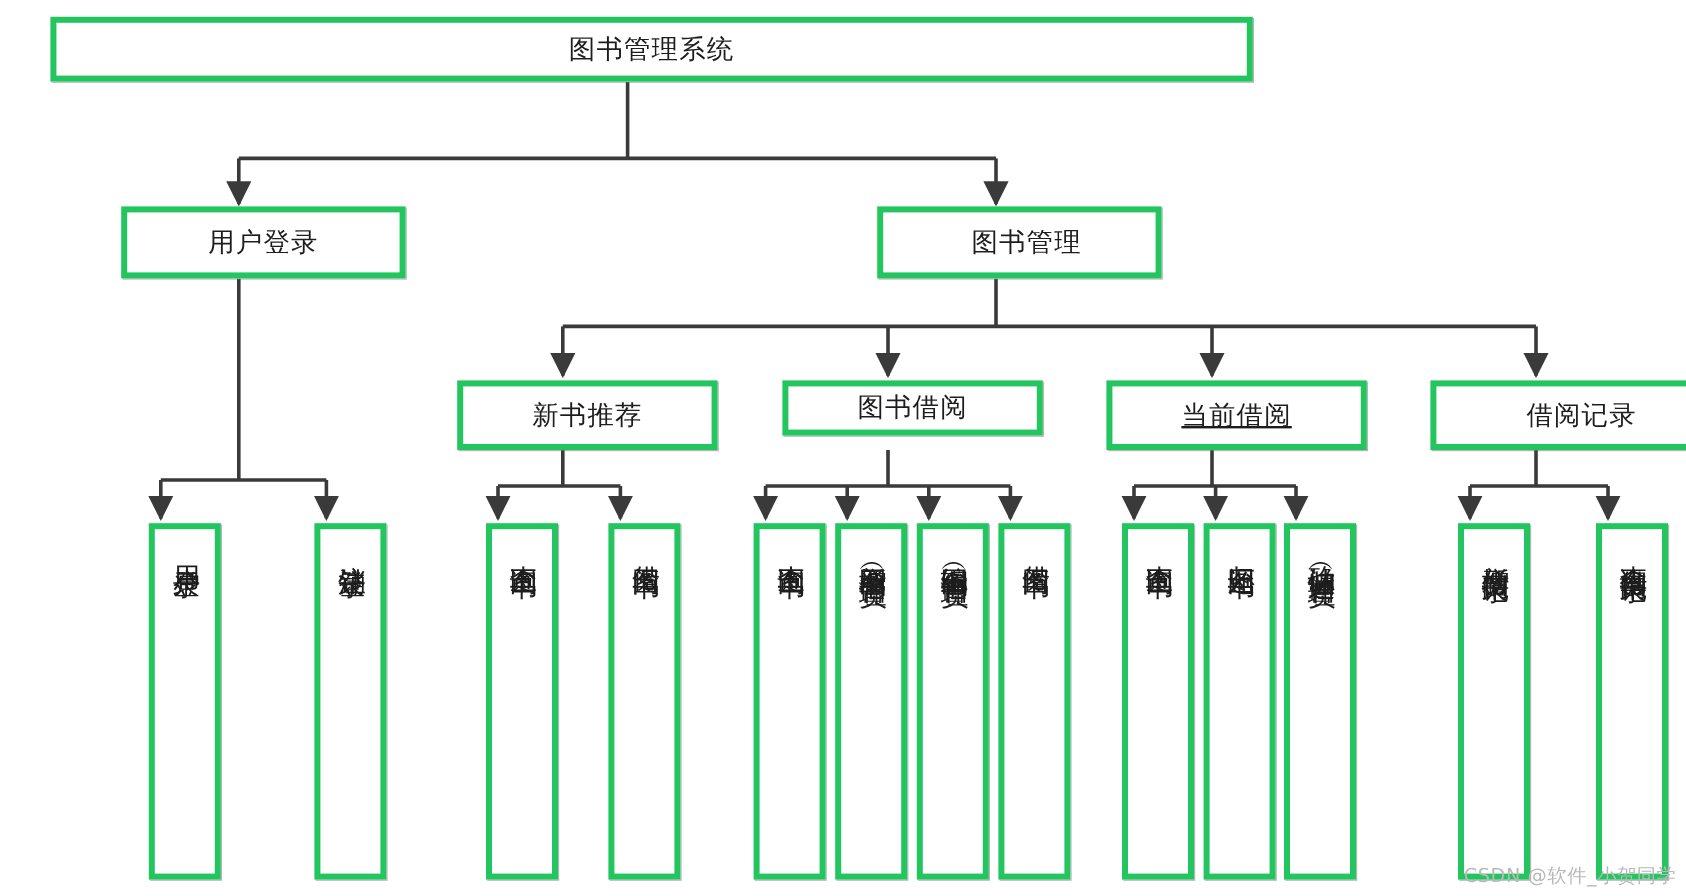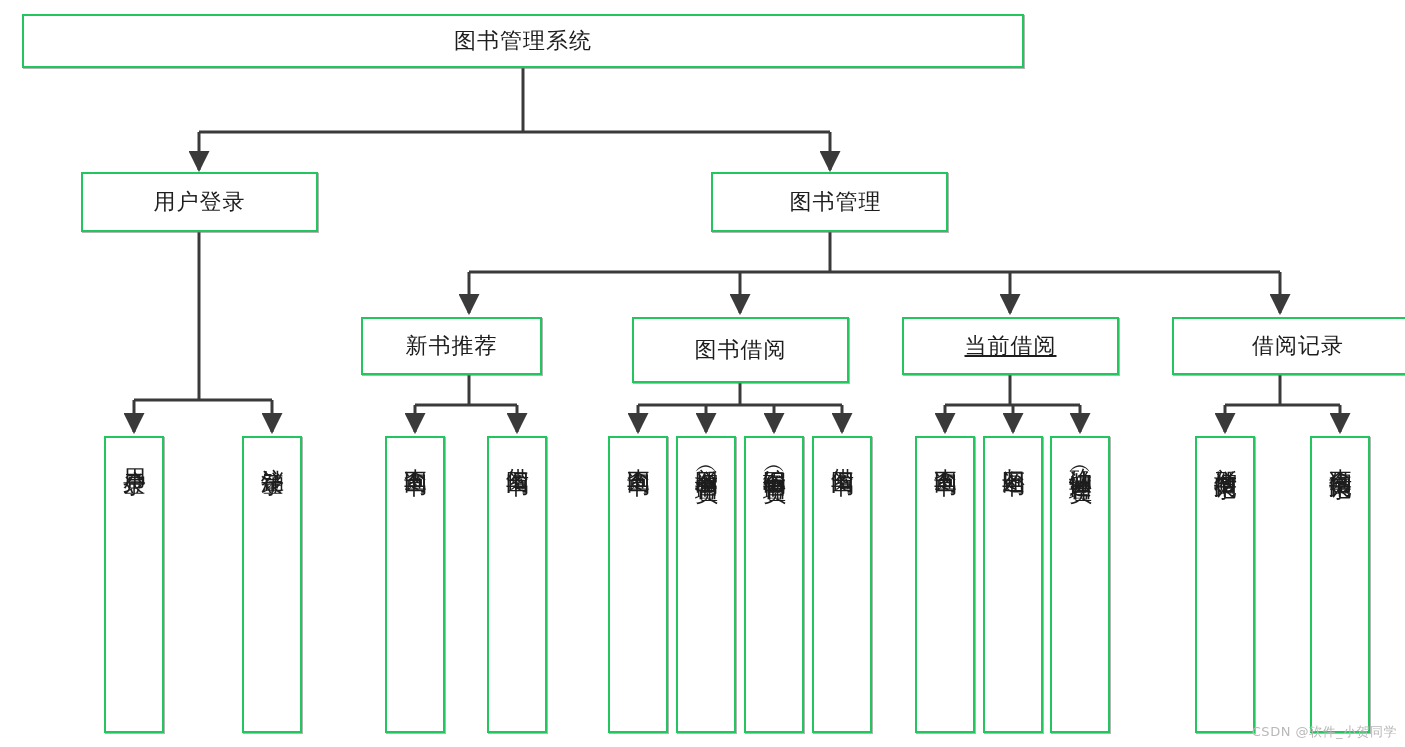--- a/index.html
+++ b/index.html
@@ -21,26 +21,27 @@
     position: absolute;
     left: 0;
     top: 0;
     width: 1405px;
     height: 747px;
   }
   .node {
     position: absolute;
     box-sizing: border-box;
     background: #ffffff;
-    border: 2px solid #22c55e;
+    border: 5px solid #22c55e;
     box-shadow: 1px 1px 0 0 rgba(120,120,120,0.55);
     display: flex;
     align-items: center;
     justify-content: center;
     color: #1d1d1d;
+    margin-left: 20px;
   }
   .node.horizontal {
     font-size: 22px;
     letter-spacing: 1px;
   }
   .node.vertical {
     align-items: flex-start;
     justify-content: center;
     padding-top: 12px;
   }
@@ -49,21 +50,21 @@
     text-orientation: upright;
     font-size: 23px;
     line-height: 1.12;
     letter-spacing: 2px;
     white-space: nowrap;
   }
   .watermark {
     position: absolute;
     right: 8px;
     bottom: 6px;
-    font-size: 13px;
+    font-size: 16px;
     color: #b9b9b9;
     letter-spacing: 0.5px;
     white-space: nowrap;
   }
 </style>
 </head>
 <body>
 
 <div id="canvas">
 
@@ -120,24 +121,24 @@
   <div id="nodes-layer">
       <div class="node horizontal" style="left: 22px; top: 14px; width: 1002px; height: 54px;">
         <span>图书管理系统</span>
       </div>
       <div class="node horizontal" style="left: 81px; top: 172px; width: 237px; height: 60px;">
         <span>用户登录</span>
       </div>
       <div class="node horizontal" style="left: 711px; top: 172px; width: 237px; height: 60px; padding-left: 12px;">
         <span>图书管理</span>
       </div>
-      <div class="node horizontal" style="left: 361px; top: 317px; width: 181px; height: 58px;">
+      <div class="node horizontal" style="left: 361px; top: 317px; width: 217px; height: 58px;">
         <span>新书推荐</span>
       </div>
-      <div class="node horizontal" style="left: 632px; top: 317px; width: 217px; height: 66px;">
+      <div class="node horizontal" style="left: 632px; top: 317px; width: 217px; height: 46px;">
         <span>图书借阅</span>
       </div>
       <div class="node horizontal" style="left: 902px; top: 317px; width: 217px; height: 58px; text-decoration: underline;">
         <span>当前借阅</span>
       </div>
       <div class="node horizontal" style="left: 1172px; top: 317px; width: 252px; height: 58px;">
         <span>借阅记录</span>
       </div>
       <div class="node vertical" style="left: 104px; top: 436px; width: 60px; height: 297px;">
         <span class="vtext">用户登录</span>

